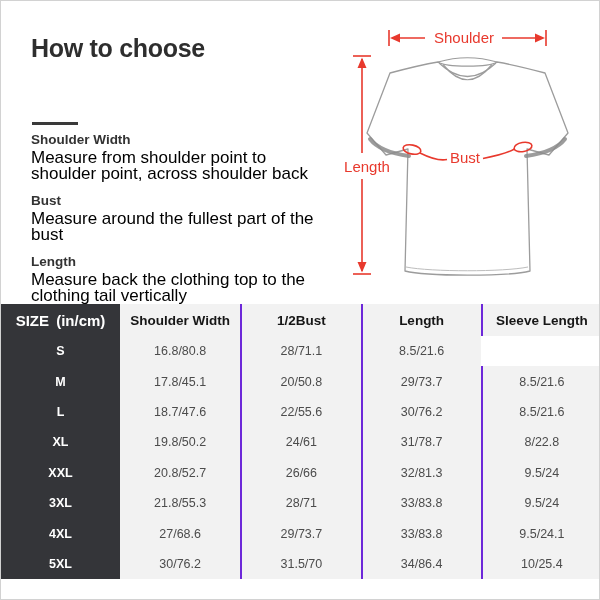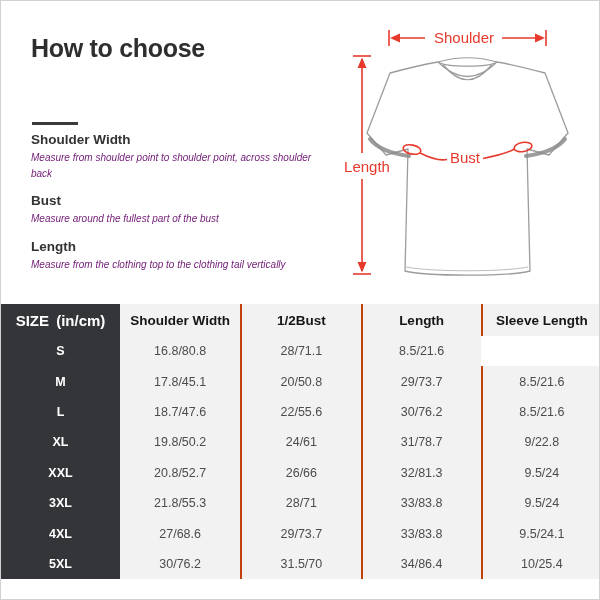--- a/index.html
+++ b/index.html
@@ -14,21 +14,21 @@
     font-size:25px;font-weight:bold;line-height:38px;color:#2e2e2e;letter-spacing:-0.3px;
   }
   .title-underline{
     position:absolute;left:31px;top:121px;width:46px;height:3px;background:#3a3a3a;
   }
   .info{position:absolute;left:30px;top:131px;width:305px;}
   .info h3{
     margin:0 0 3px 0;font-size:13.5px;font-weight:bold;color:#333;
   }
   .info p{
-    margin:0 0 12px 0;font-size:10px;line-height:15.5px;color:#701a75;width:295px;font-style:italic;
+    margin:0 0 12px 0;font-size:17px;line-height:15.5px;color:#000000;width:295px;
   }
   
   .diagram{position:absolute;left:330px;top:15px;width:260px;height:275px;}
   .diagram svg{font-family:"Liberation Sans",sans-serif;}
   
   .size-table{
     position:absolute;left:0;top:303px;width:600px;height:276px;overflow:hidden;
     font-size:12.5px;
   }
   .trow{display:flex;height:30.4px;}
@@ -37,40 +37,40 @@
     display:flex;align-items:center;justify-content:center;
     box-sizing:border-box;
   }
   .cell.dark{
     width:119px;background:#343539;color:#ffffff;font-weight:bold;font-size:12.5px;
   }
   .thead .cell.dark{font-size:15px;word-spacing:3px;}
   .cell.light{
     width:120.25px;background:#f2f2f2;color:#4c4c4c;
   }
-  .cell.light + .cell.light{border-left:2px solid #c2410c;}
+  .cell.light + .cell.light{border-left:2px solid #6d28d9;}
   .thead .cell.light{color:#161616;font-weight:bold;font-size:13.5px;}
 </style>
 </head>
 <body>
 
 <div class="canvas">
 
   <div class="page-title">
     <div>How to choose</div>
   </div>
   <div class="title-underline"></div>
 
   <div class="info">
     <h3>Shoulder Width</h3>
     <p>Measure from shoulder point to shoulder point, across shoulder back</p>
     <h3>Bust</h3>
     <p>Measure around the fullest part of the bust</p>
     <h3>Length</h3>
-    <p>Measure from the clothing top to the clothing tail vertically</p>
+    <p>Measure back the clothing top to the clothing tail vertically</p>
   </div>
 
   <div class="diagram">
     <svg width="260" height="275" viewBox="330 15 260 275">
 
       <g stroke="#9c9c9c" stroke-width="1.3" fill="#ffffff" stroke-linejoin="round">
         <path d="M437,61 C425,63 404,68 389,72 L366,132 L385,154 L407,148 L404,270
                  C425,275.5 508,275.5 529,270 L526,148 L548,154 L567,132 L544,72
                  C529,68 508,63 496,61 C488,66.5 445,66.5 437,61 Z"></path>
       </g>
@@ -151,21 +151,21 @@
       <div class="cell light">18.7/47.6</div>
       <div class="cell light">22/55.6</div>
       <div class="cell light">30/76.2</div>
       <div class="cell light">8.5/21.6</div>
     </div>
     <div class="trow">
       <div class="cell dark">XL</div>
       <div class="cell light">19.8/50.2</div>
       <div class="cell light">24/61</div>
       <div class="cell light">31/78.7</div>
-      <div class="cell light">9/22.8</div>
+      <div class="cell light">8/22.8</div>
     </div>
     <div class="trow">
       <div class="cell dark">XXL</div>
       <div class="cell light">20.8/52.7</div>
       <div class="cell light">26/66</div>
       <div class="cell light">32/81.3</div>
       <div class="cell light">9.5/24</div>
     </div>
     <div class="trow">
       <div class="cell dark">3XL</div>

